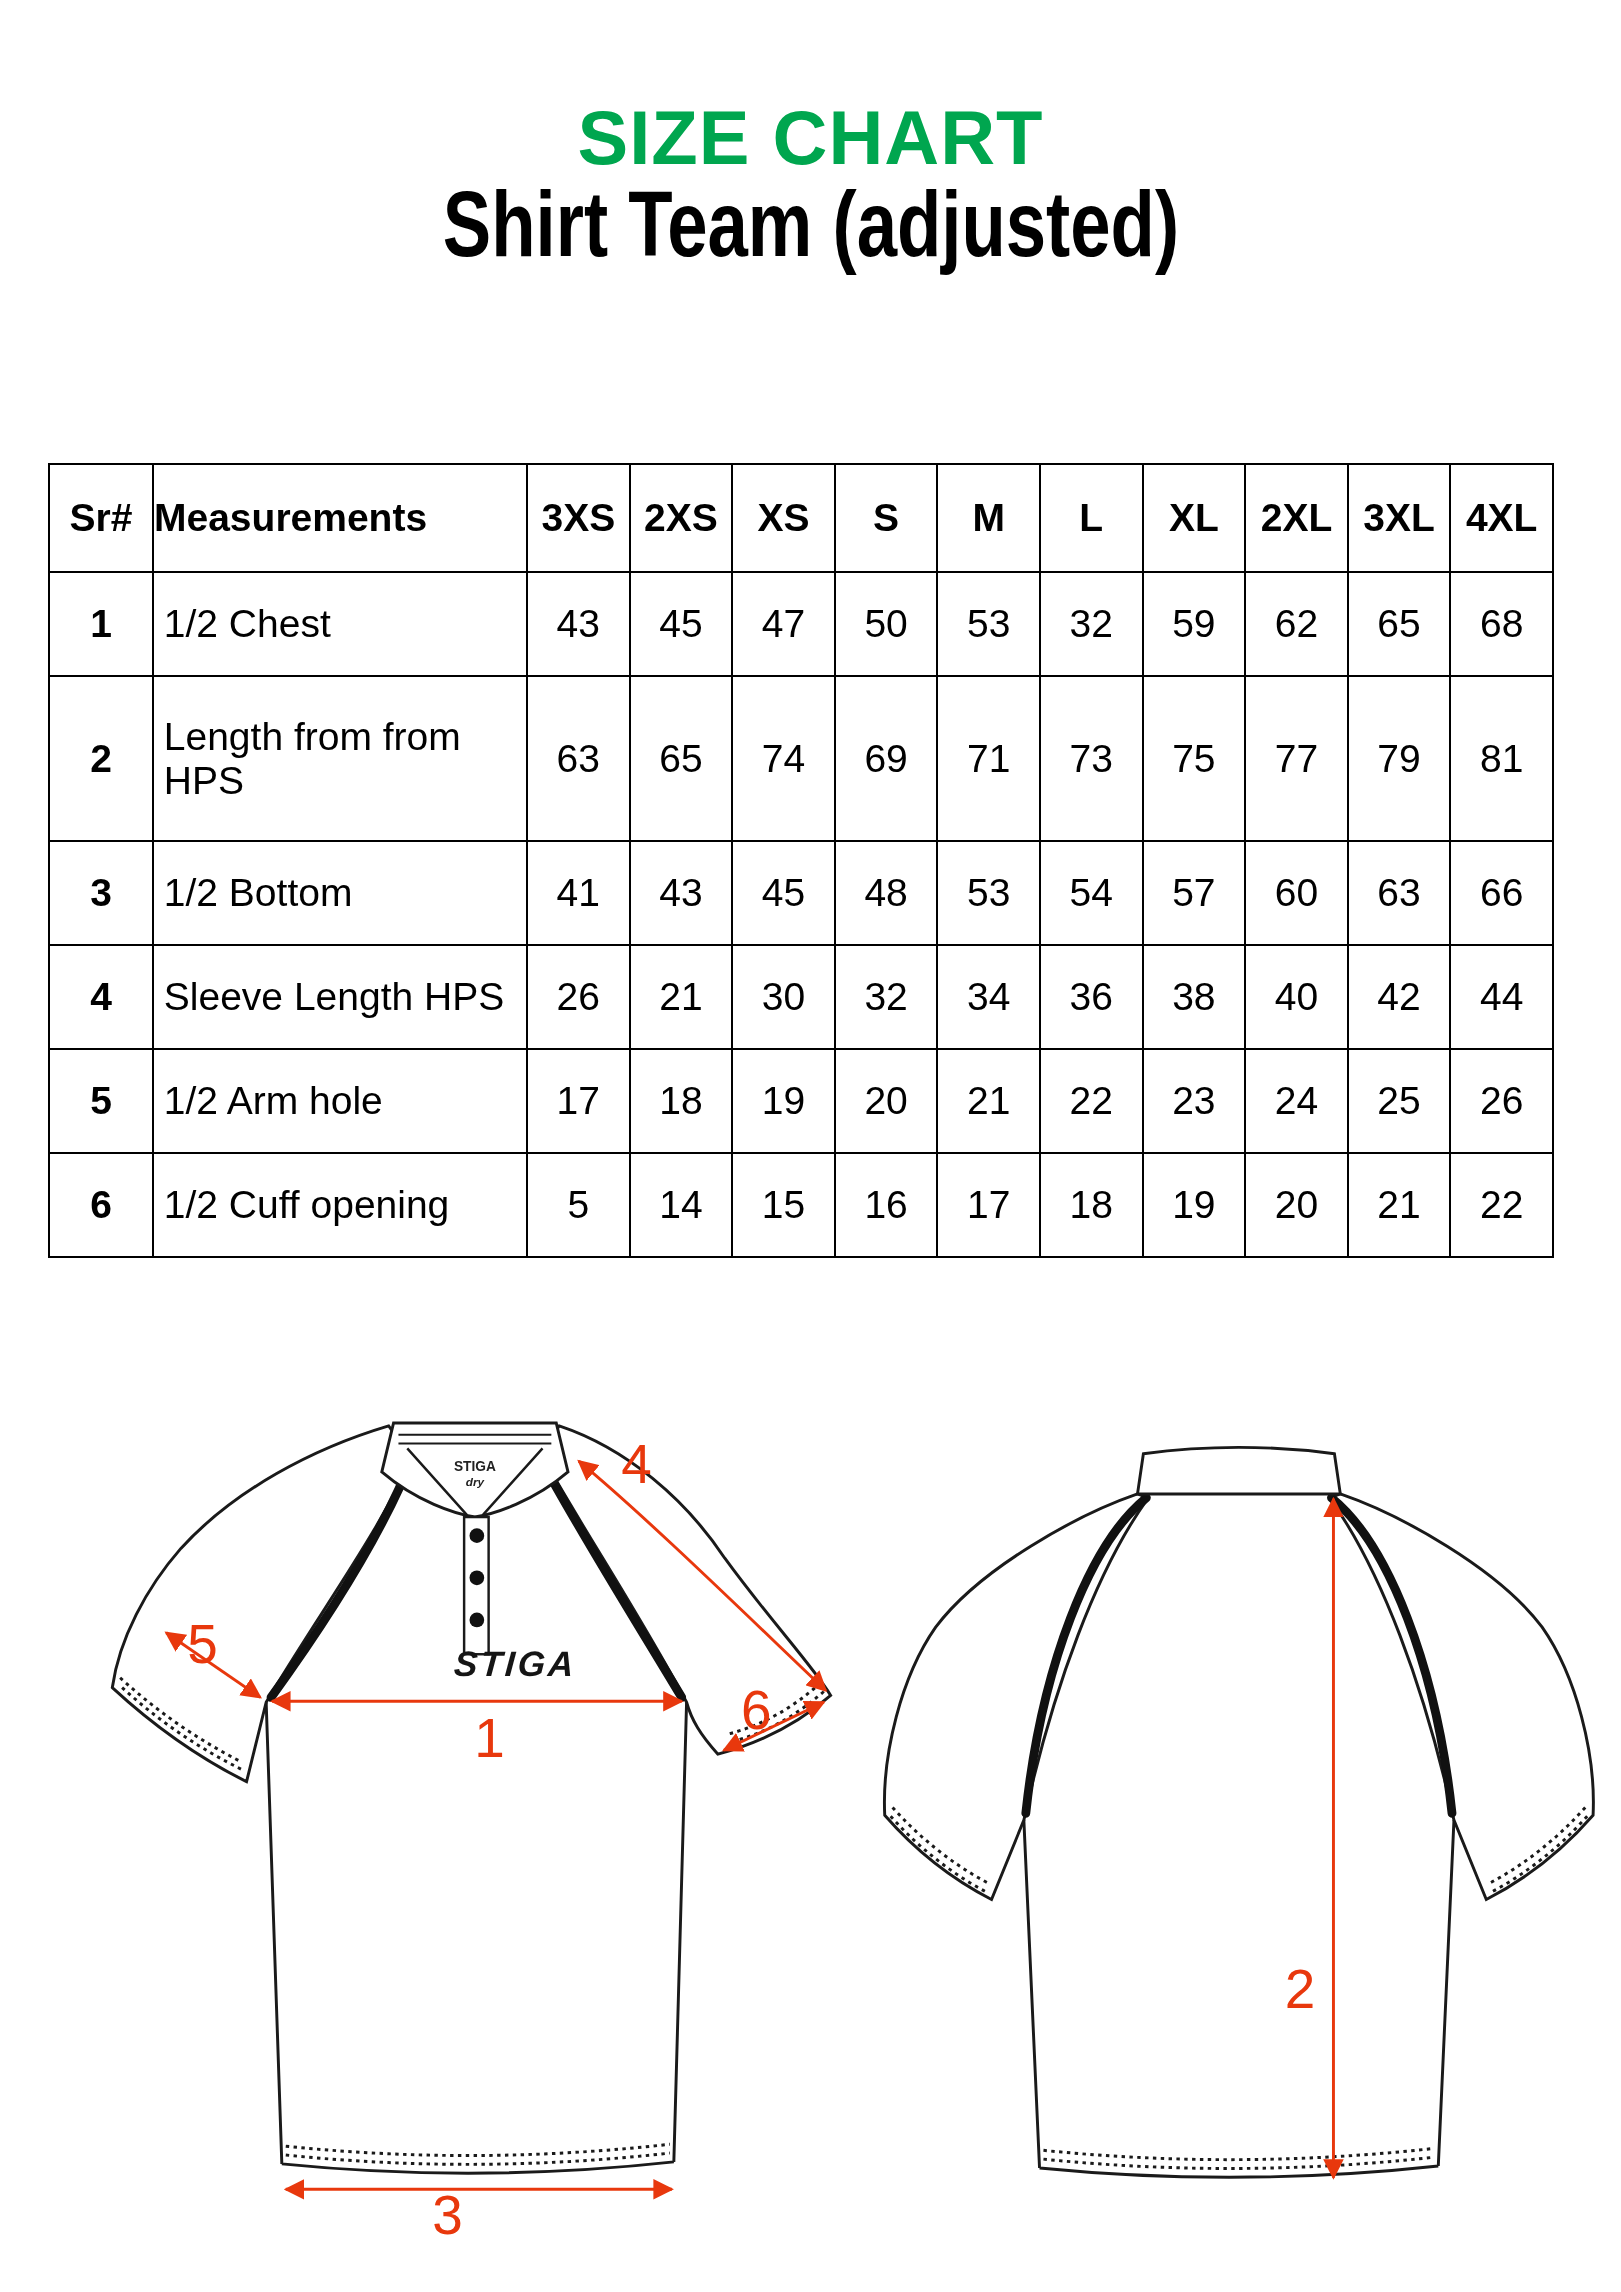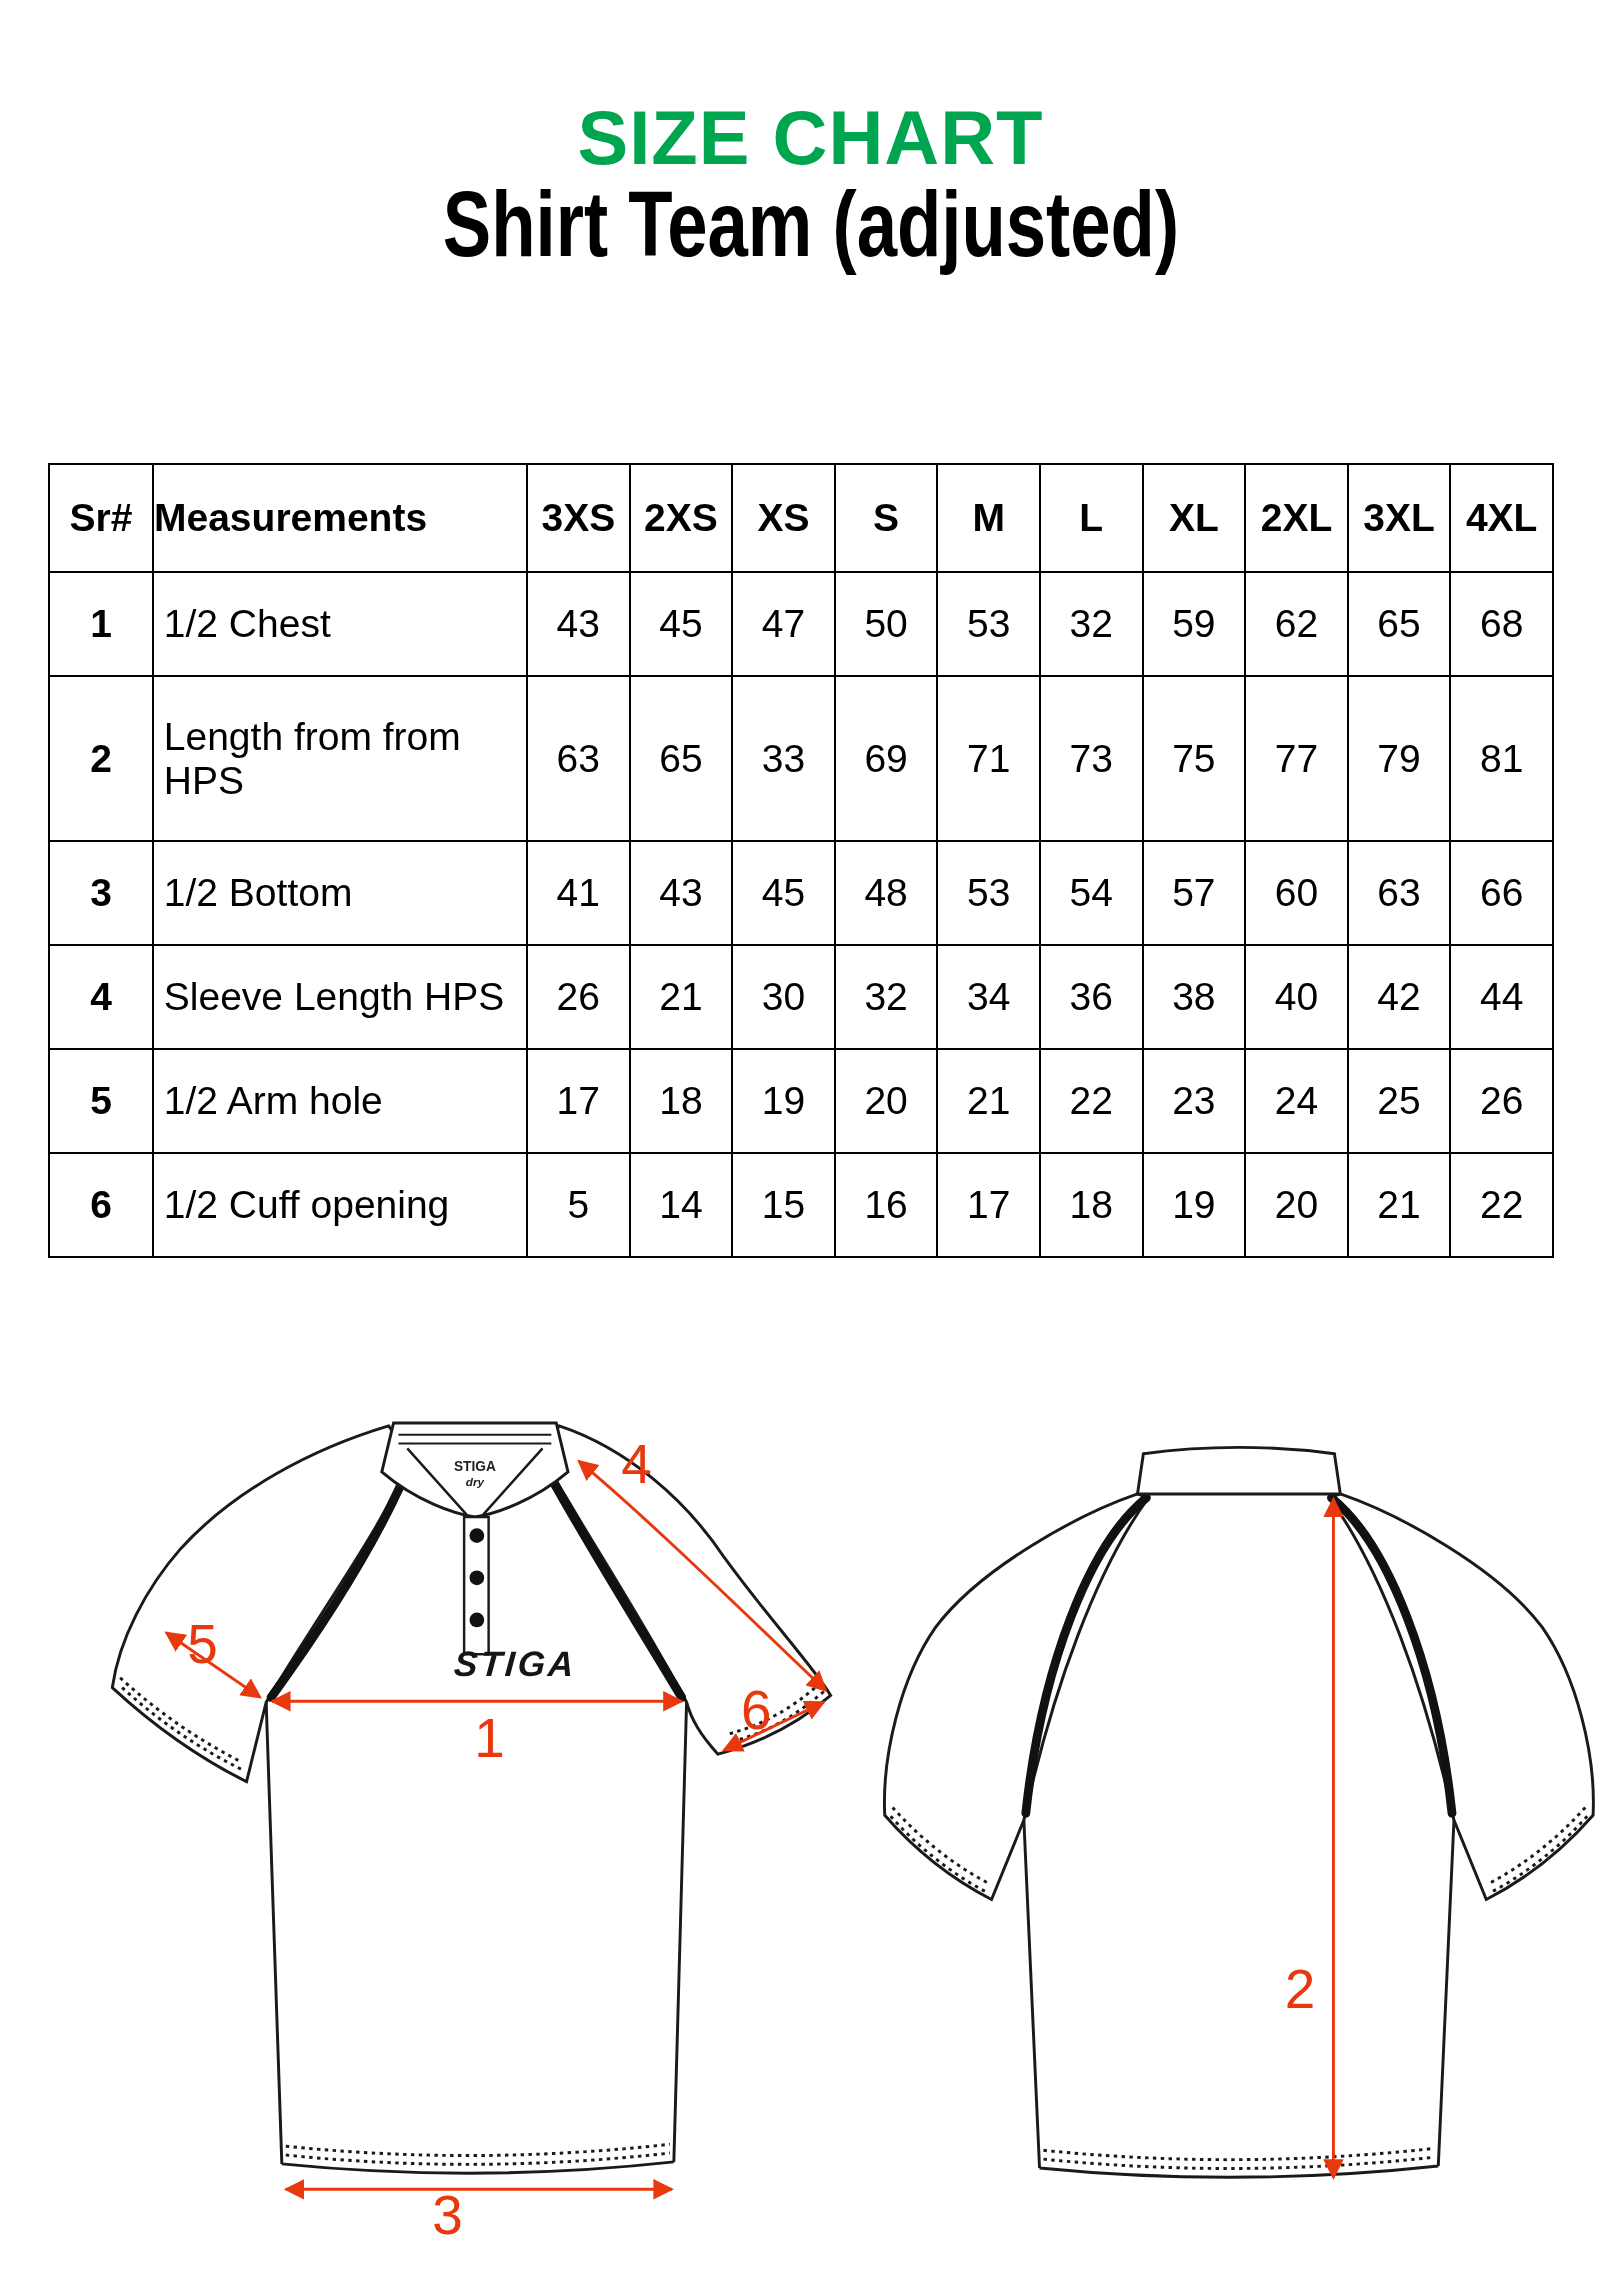--- a/index.html
+++ b/index.html
@@ -73,21 +73,21 @@
           <td class="val">59</td>
           <td class="val">62</td>
           <td class="val">65</td>
           <td class="val">68</td>
         </tr>
         <tr>
           <td class="sr">2</td>
           <td class="label">Length from from HPS</td>
           <td class="val">63</td>
           <td class="val">65</td>
-          <td class="val">33</td>
+          <td class="val">74</td>
           <td class="val">69</td>
           <td class="val">71</td>
           <td class="val">73</td>
           <td class="val">75</td>
           <td class="val">77</td>
           <td class="val">79</td>
           <td class="val">81</td>
         </tr>
         <tr>
           <td class="sr">3</td>

